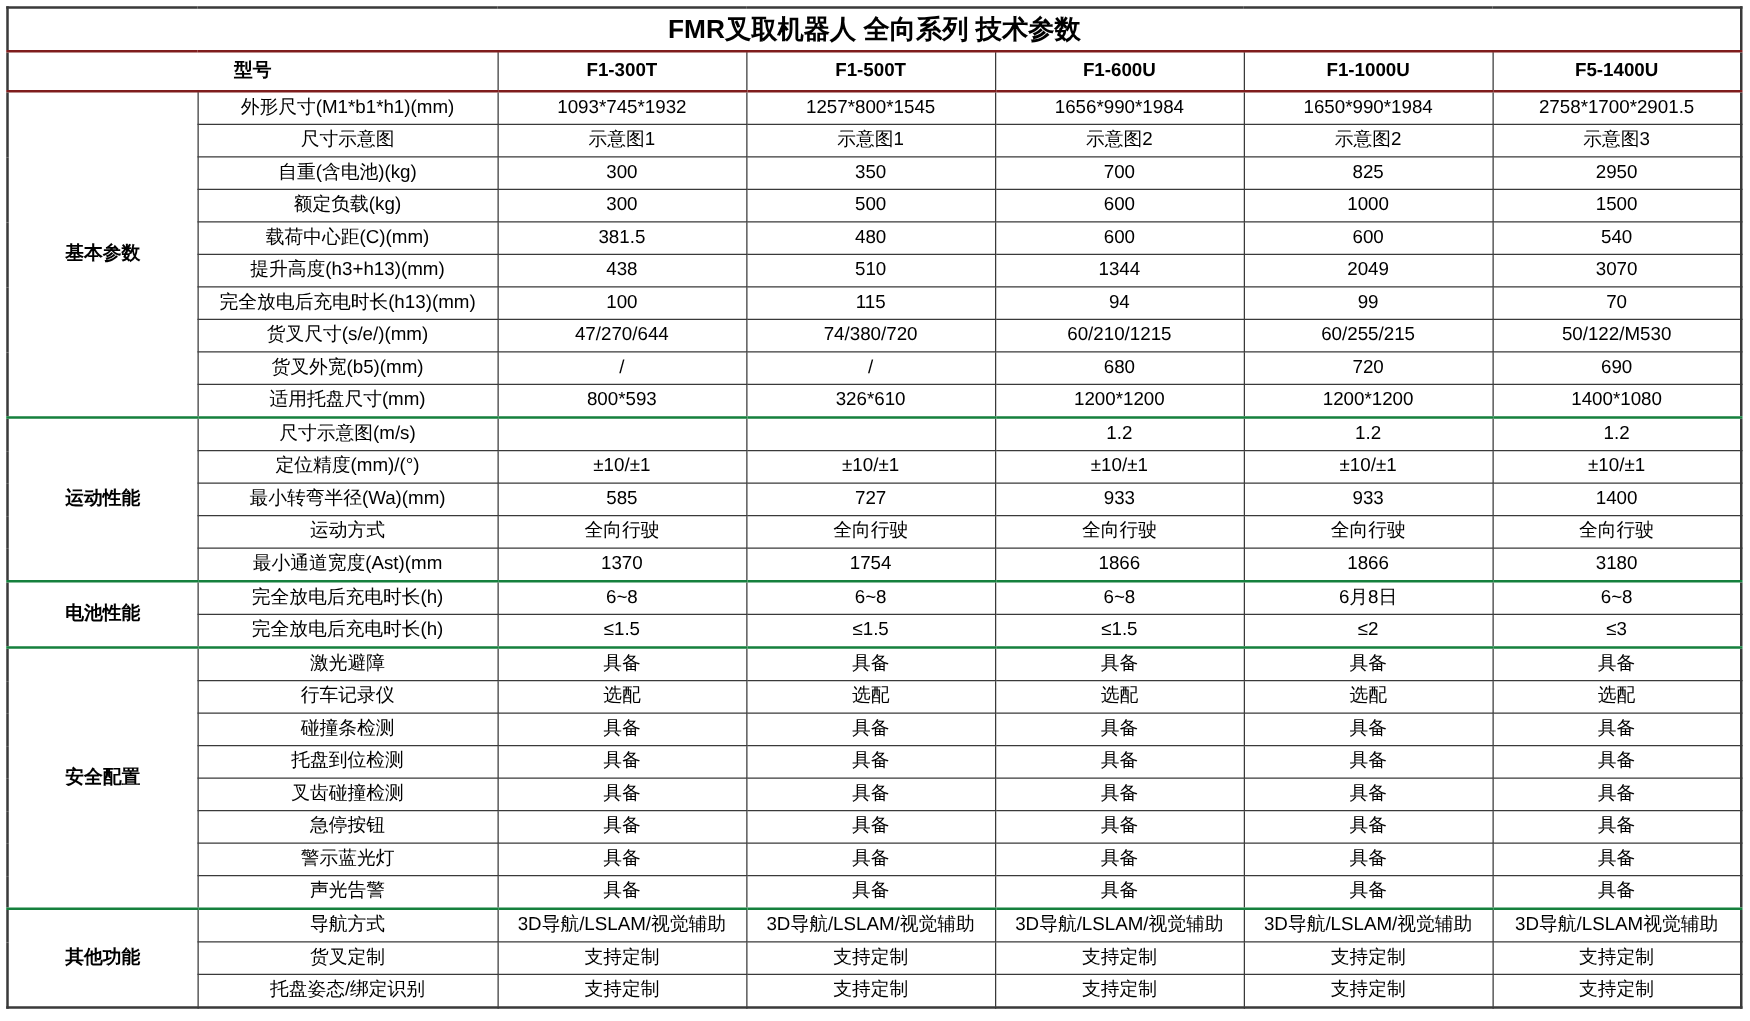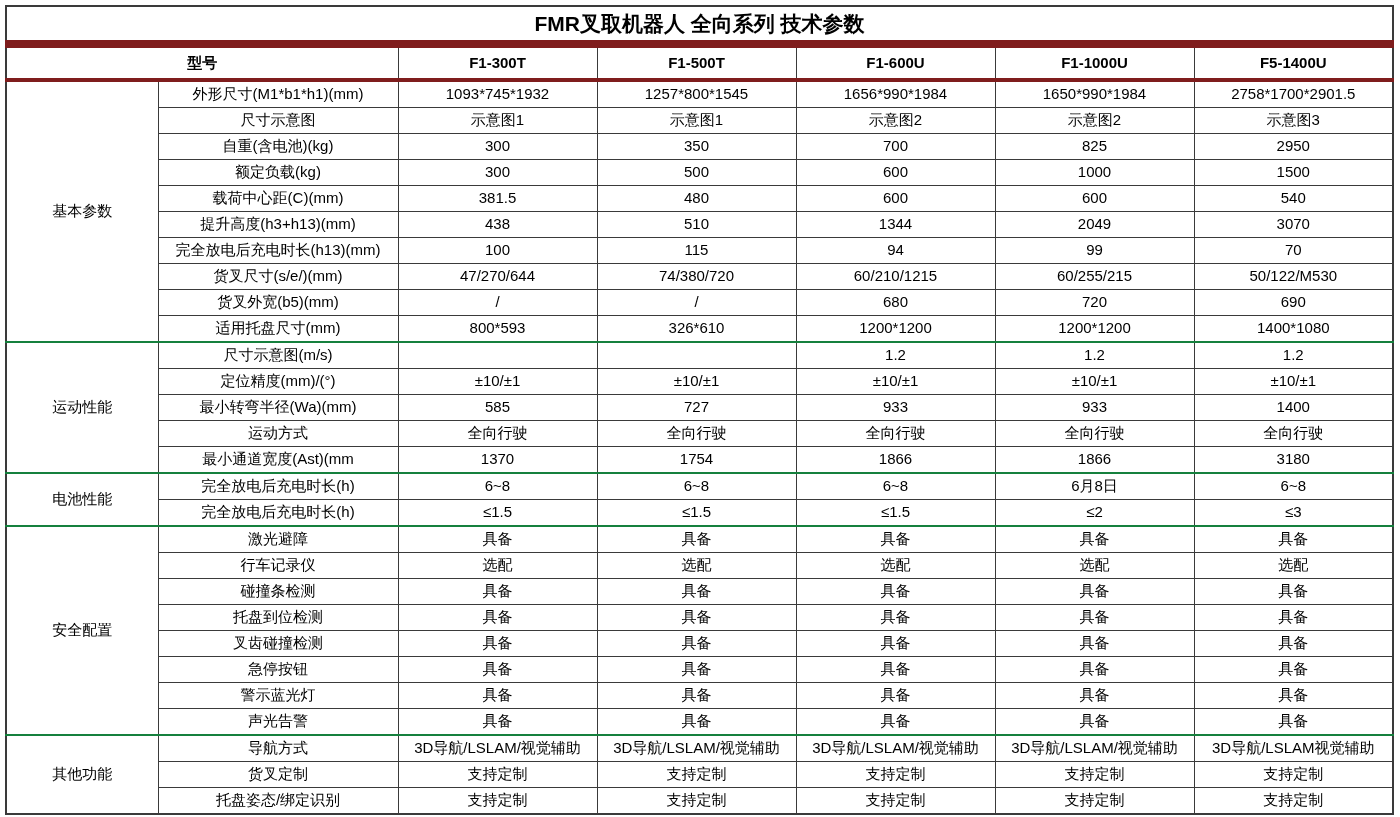--- a/index.html
+++ b/index.html
@@ -24,33 +24,33 @@
     font-size:15px;
     height:25px;
     line-height:1.1;
     white-space:nowrap;
     overflow:hidden;
   }
   .title-row td{
     font-size:21px;
     font-weight:bold;
     height:33px;
-    border-bottom:8px solid #7f1d1d;
+    border-bottom:2px solid #7f1d1d;
   }
   .header-row td{
     font-weight:bold;
     font-size:15px;
     height:30px;
-    border-bottom:4px solid #7f1d1d;
+    border-bottom:2px solid #7f1d1d;
   }
   .section-start td{
     border-top:2px solid #15803d;
   }
   .group-cell{
-    font-weight:normal;
+    font-weight:bold;
   }
 </style>
 </head>
 <body>
 
 <table class="spec-table">
   <colgroup>
     <col style="width:152px">
     <col style="width:240px">
     <col style="width:199px">

